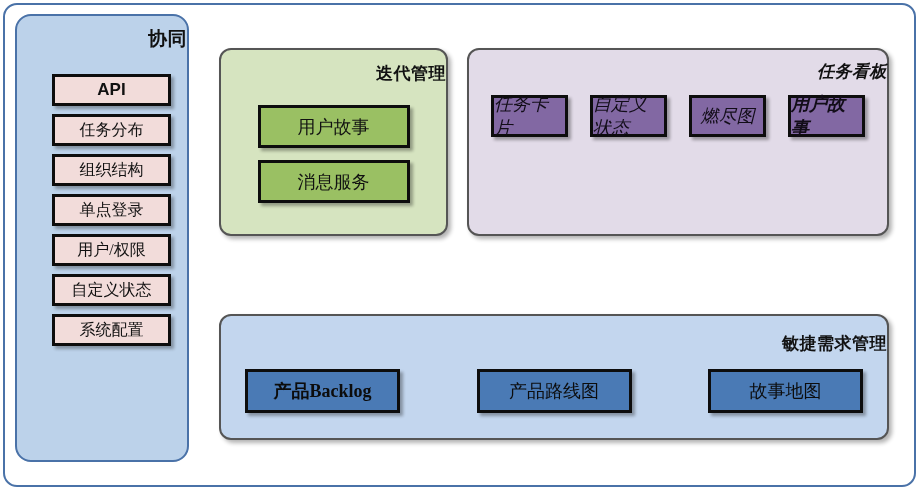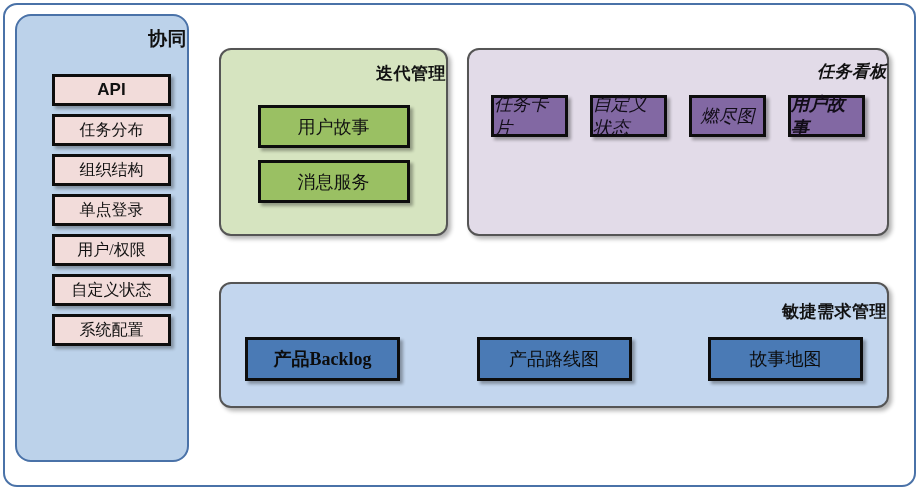--- a/index.html
+++ b/index.html
@@ -153,21 +153,21 @@
     font-family: "Liberation Serif", serif;
     font-size: 18px;
     color: #120d18;
     box-shadow: 3px 3px 3px rgba(0,0,0,0.32);
   }
   .purple-box.is-bold { font-weight: bold; }
 
   
   #agile {
     left: 219px;
-    top: 282px;
+    top: 314px;
     width: 670px;
     height: 126px;
     background: #c3d6ee;
     border: 2px solid #555555;
     box-shadow: 3px 3px 4px rgba(0,0,0,0.30);
   }
   #agile .panel-title {
     font-size: 17px;
     margin-top: 16px;
     margin-bottom: 14px;

